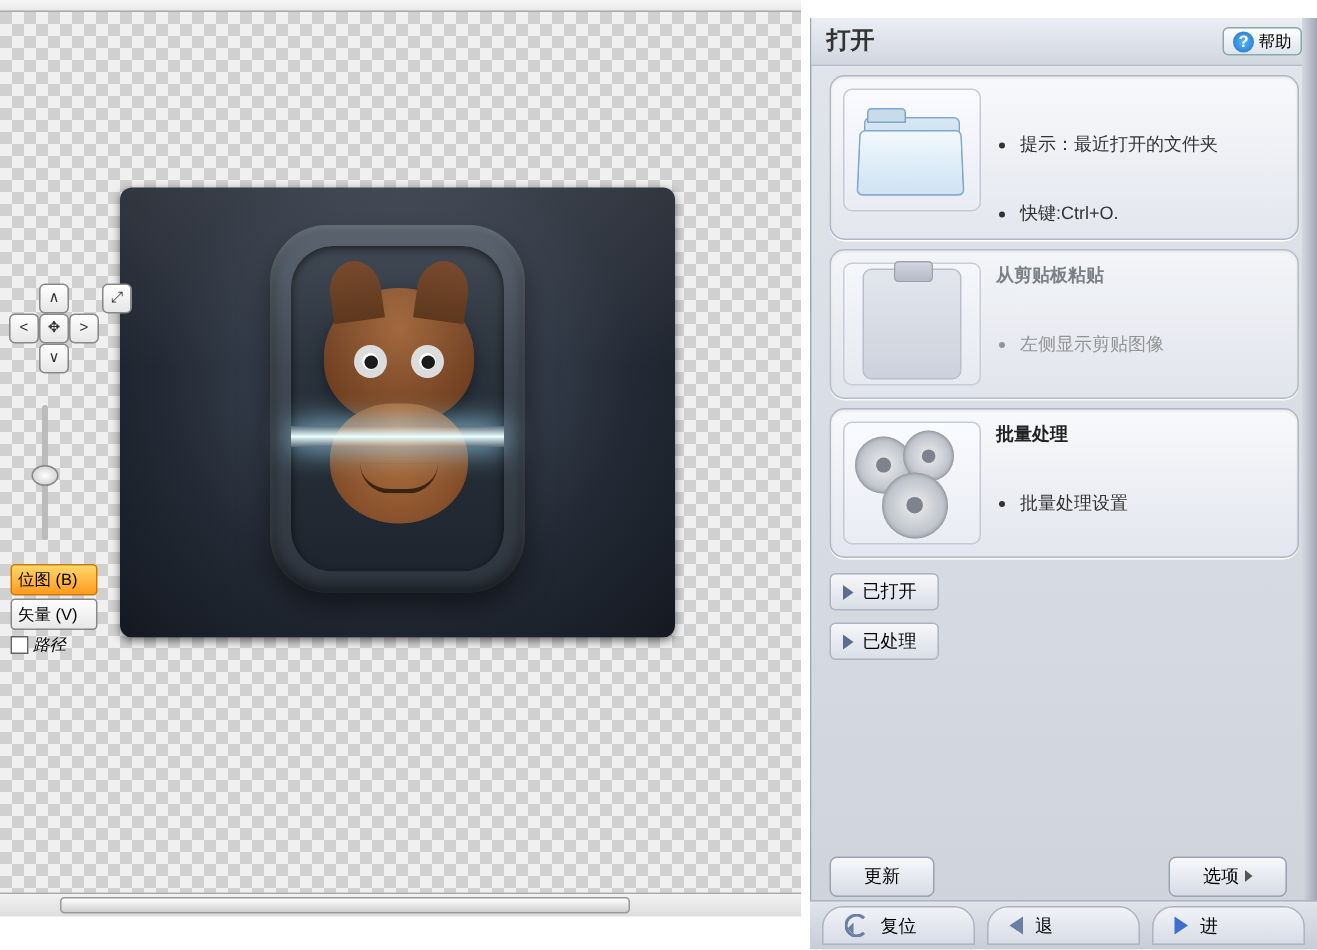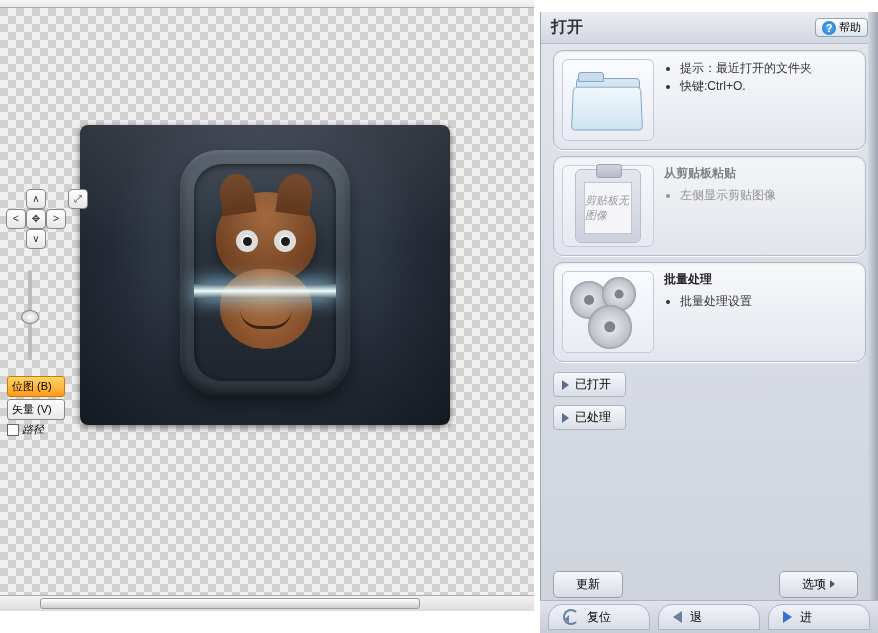--- a/index.html
+++ b/index.html
@@ -74,21 +74,21 @@
   .help-icon { width:14px;height:14px;border-radius:50%;background:radial-gradient(#5bb6ff,#1a6fc2);color:#fff;text-align:center;font-weight:bold;font-size:11px;line-height:14px;}
 
   .card { margin:6px 12px; border:1px solid #b1b7c5; border-radius:10px; background:linear-gradient(#f8f9fb,#e3e6ee); padding:8px; display:flex; gap:10px; box-shadow:0 1px 2px rgba(0,0,0,.08) inset, 0 1px 0 #fff; cursor:pointer;}
   .card.disabled { opacity:.85; }
   .card .thumb { width:92px; height:82px; background:linear-gradient(#fafbff,#e9ecf3); border:1px solid #c5cad6; border-radius:6px; display:flex;align-items:center;justify-content:center; flex-shrink:0;}
   .card .meta { flex:1; }
   .card h3 { font-size:12px; font-weight:bold; color:#222; margin-bottom:4px;}
   .card.disabled h3 { color:#6b7077; }
   .card ul { list-style:disc; margin-left:16px; color:#333; }
   .card.disabled ul { color:#888;}
-  .card ul li { line-height:1.5;}
+  .card ul li { line-height:1.5;margin-top:28px;}
   .clip-empty { font-size:11px; color:#8a8f97; font-style:italic;}
 
   .flat-btn { display:inline-flex; align-items:center; gap:6px; margin:4px 0 4px 12px; padding:3px 14px 3px 8px; border:1px solid #aeb4c2; border-radius:4px; background:linear-gradient(#f6f7fa,#dadee7); font-size:12px; cursor:pointer;}
   .tri { width:0;height:0;border-top:5px solid transparent;border-bottom:5px solid transparent;border-left:7px solid #5a6f8f;}
 
   .bottom-buttons { position:absolute; left:12px; right:20px; bottom:14px; display:flex; justify-content:space-between;}
   .std-btn { padding:4px 22px; border:1px solid #9ba2b0; border-radius:5px; background:linear-gradient(#f7f8fb,#d7dbe5); font-size:12px; cursor:pointer;}
   .tri-sm { width:0;height:0;border-top:4px solid transparent;border-bottom:4px solid transparent;border-left:5px solid #555; display:inline-block; margin-left:4px;}
 
   
@@ -205,23 +205,20 @@
         <li>快键:Ctrl+O.</li>
       </ul>
     </div>
   </div>
 
   
   <div class="card disabled">
     <div class="thumb">
       <div class="clip">
           <div class="cliptop"></div>
-          <div class="paper" style="display:flex;align-items:center;justify-content:center;">
-        <span class="clip-empty">剪贴板无图像</span>
-      </div>
         </div>
     </div>
     <div class="meta">
       <h3>从剪贴板粘贴</h3>
       <ul>
         <li>左侧显示剪贴图像</li>
       </ul>
     </div>
   </div>
 

